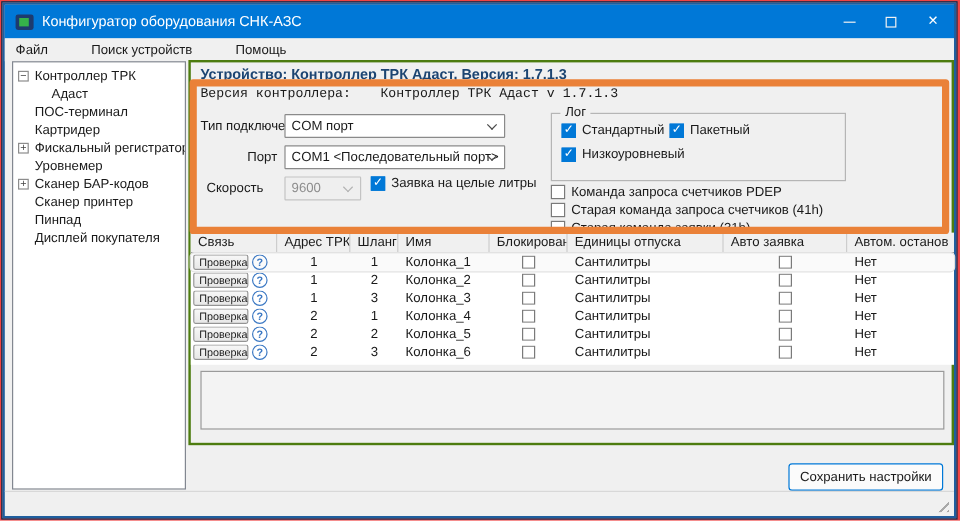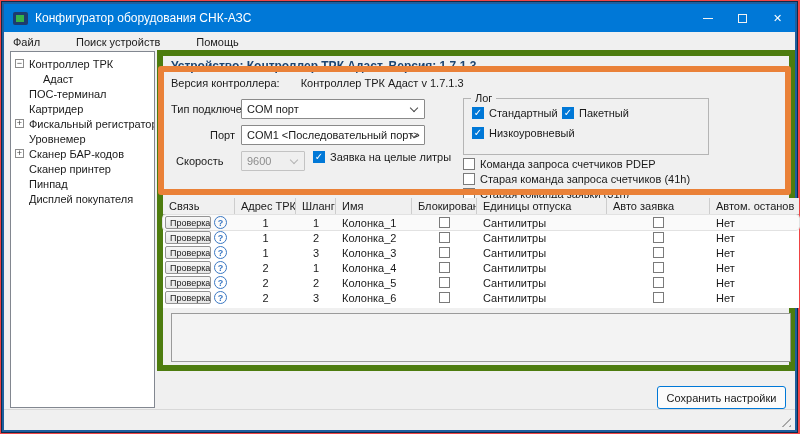--- a/index.html
+++ b/index.html
@@ -31,25 +31,25 @@
   .tree { position:absolute; left:6px; top:47px; width:145px; height:357px; background:#fff;
           border:1px solid #828790; padding-top:4px; overflow:hidden; }
   .titem { height:15px; display:flex; align-items:center; font-size:11px; color:#1a1a1a; padding-left:4px; white-space:nowrap; }
   .exp { width:9px; height:9px; border:1px solid #8c8c8c; background:#fff; font-size:9px; line-height:7px;
          text-align:center; margin-right:5px; color:#444; flex:0 0 auto; }
   .exp-sp { width:14px; flex:0 0 auto; }
   .lvl1 .exp-sp { width:28px; }
 
   
   .panel { position:absolute; left:153px; top:46px; width:638px; height:321px;
-           background:#f0f0f0; border:6px solid #4d7c0f; }
+           background:#f0f0f0; border:2px solid #4d7c0f; }
   .panel-hd { position:absolute; left:8px; top:3px; font-size:12px; font-weight:bold; color:#1c4572; white-space:nowrap; }
 
   .lbl { position:absolute; font-size:11px; color:#1a1a1a; white-space:nowrap; }
-  .verline { position:absolute; left:8px; top:21px; font-size:11px; color:#1a1a1a; white-space:nowrap; }
+  .verline { position:absolute; left:8px; top:21px; font-size:11px; color:#1a1a1a; white-space:nowrap;font-family:Liberation Mono, monospace; }
   .verline .vval { margin-left:18px; }
 
   .combo { position:absolute; height:20px; background:#fff; border:1px solid #8a8a8a; border-radius:1px;
            font-size:11px; line-height:18px; padding:0 18px 0 5px; color:#1a1a1a; white-space:nowrap; overflow:hidden; }
   .combo .chev { position:absolute; right:7px; top:5px; width:6px; height:6px;
                  border-right:1.4px solid #4a4a4a; border-bottom:1.4px solid #4a4a4a; transform:rotate(45deg); }
   .combo.dis { background:#efefef; border-color:#c3c3c3; color:#8d8d8d; }
   .combo.dis .chev { border-color:#b3b3b3; }
 
   .cbrow { display:flex; align-items:center; gap:5px; font-size:11px; color:#1a1a1a; white-space:nowrap; }

